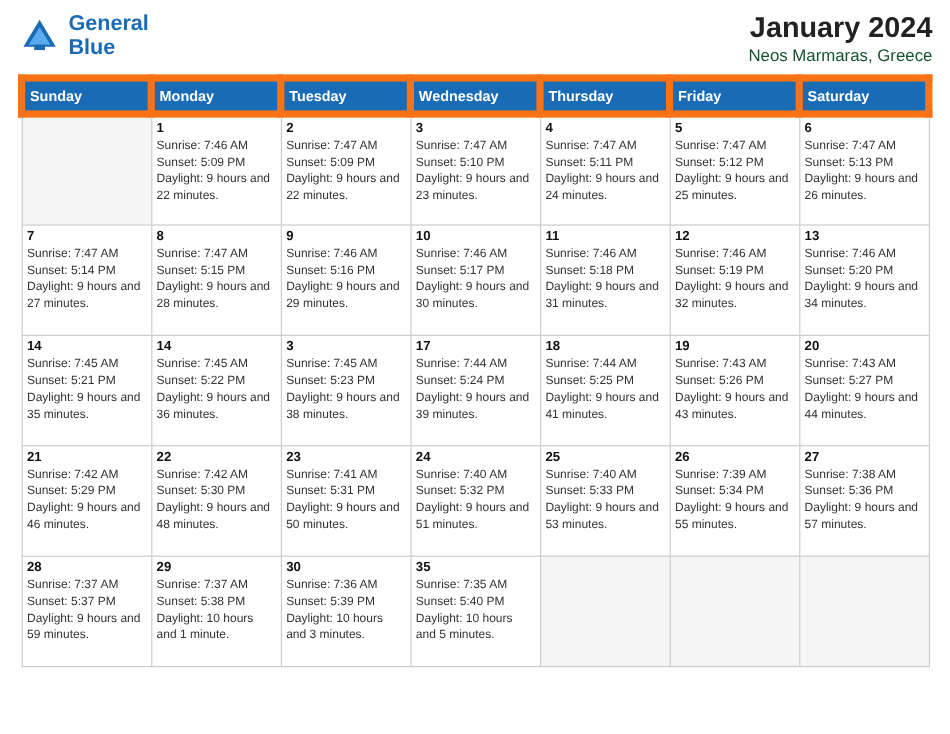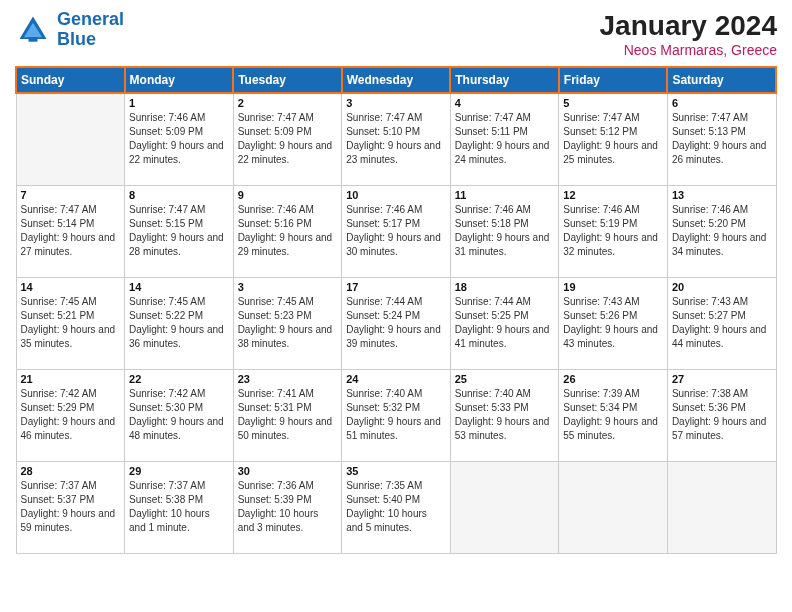--- a/index.html
+++ b/index.html
@@ -37,42 +37,42 @@
       color: #1a6bb5;
     }
     .logo-icon {
       width: 36px;
       height: 36px;
     }
     .title-block {
       text-align: right;
     }
     .title-block h1 {
-      font-size: 28px;
+      font-size: 24px;
       font-weight: bold;
       color: #222;
     }
     .title-block h2 {
       font-size: 14px;
       font-weight: normal;
-      color: #be185d;
+      color: #14532d;
     }
     .calendar {
       width: 100%;
       border-collapse: collapse;
       table-layout: fixed;
     }
     .calendar thead tr th {
       background: #1a6bb5;
       color: #fff;
       font-size: 12px;
       font-weight: bold;
       padding: 5px 4px;
       text-align: left;
-      border: 2px solid #f97316;
+      border: 6px solid #f97316;
     }
     .calendar tbody tr td {
       border: 1px solid #ccc;
       vertical-align: top;
       padding: 3px 4px;
       height: 92px;
       font-size: 9.5px;
       color: #333;
       background: #fff;
     }

